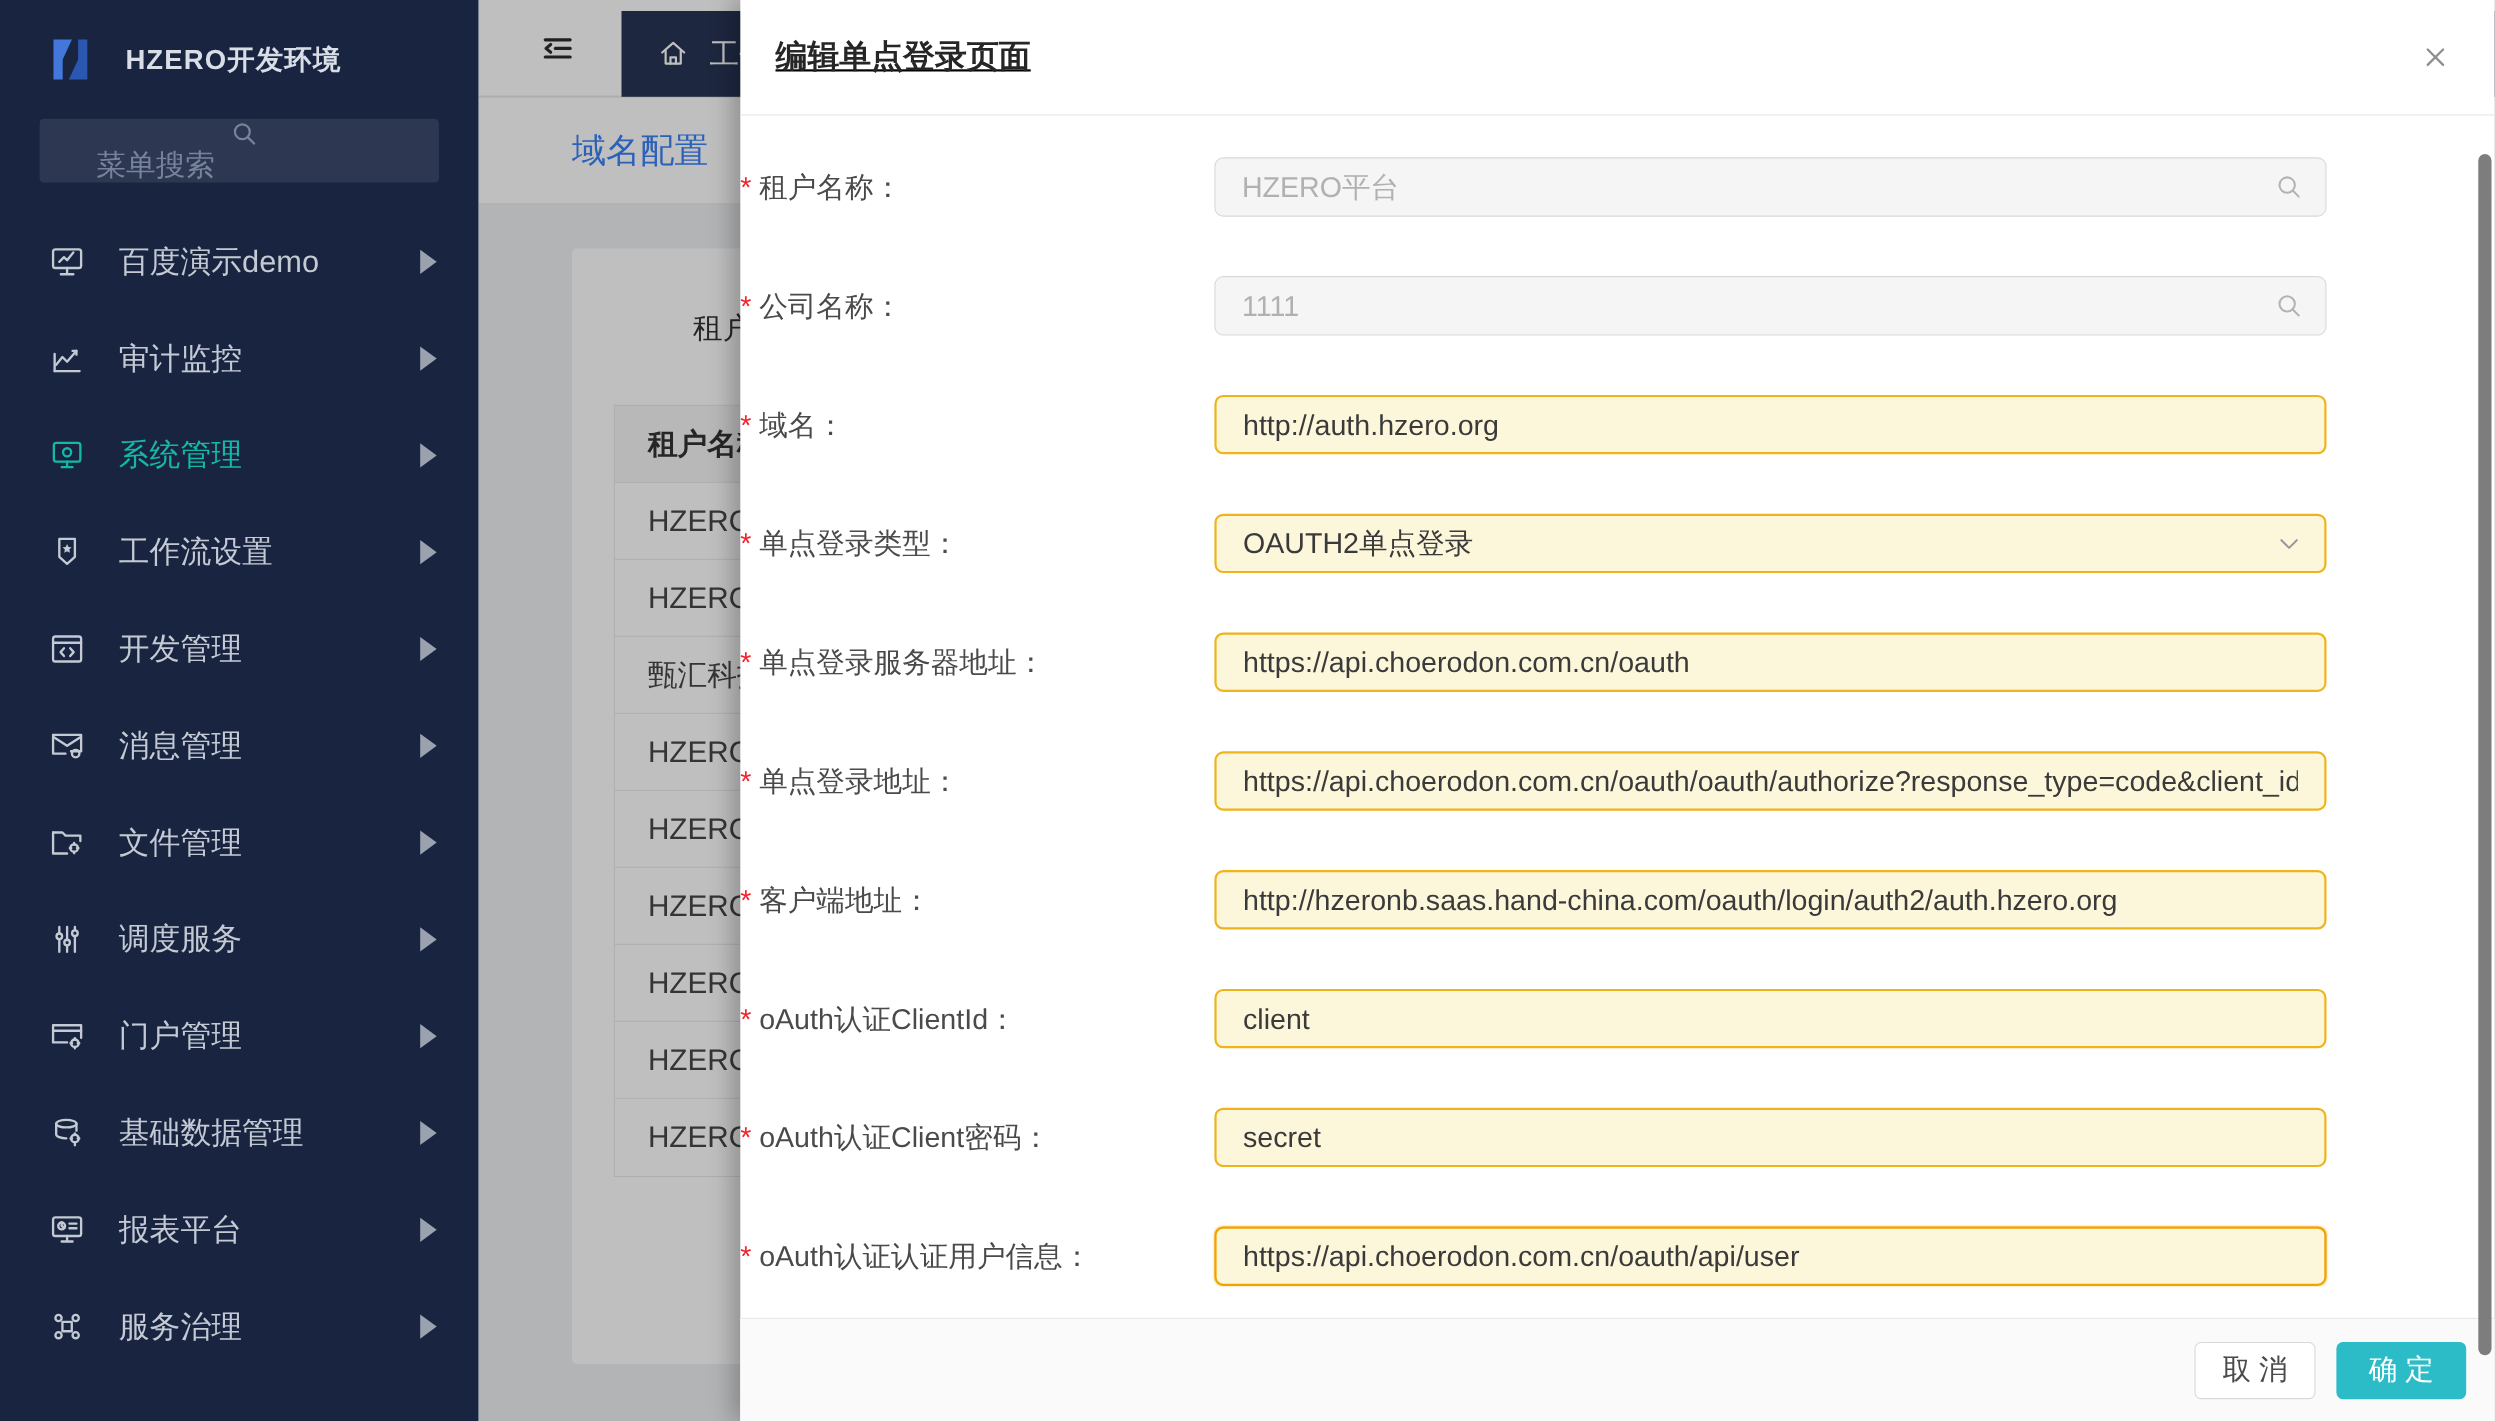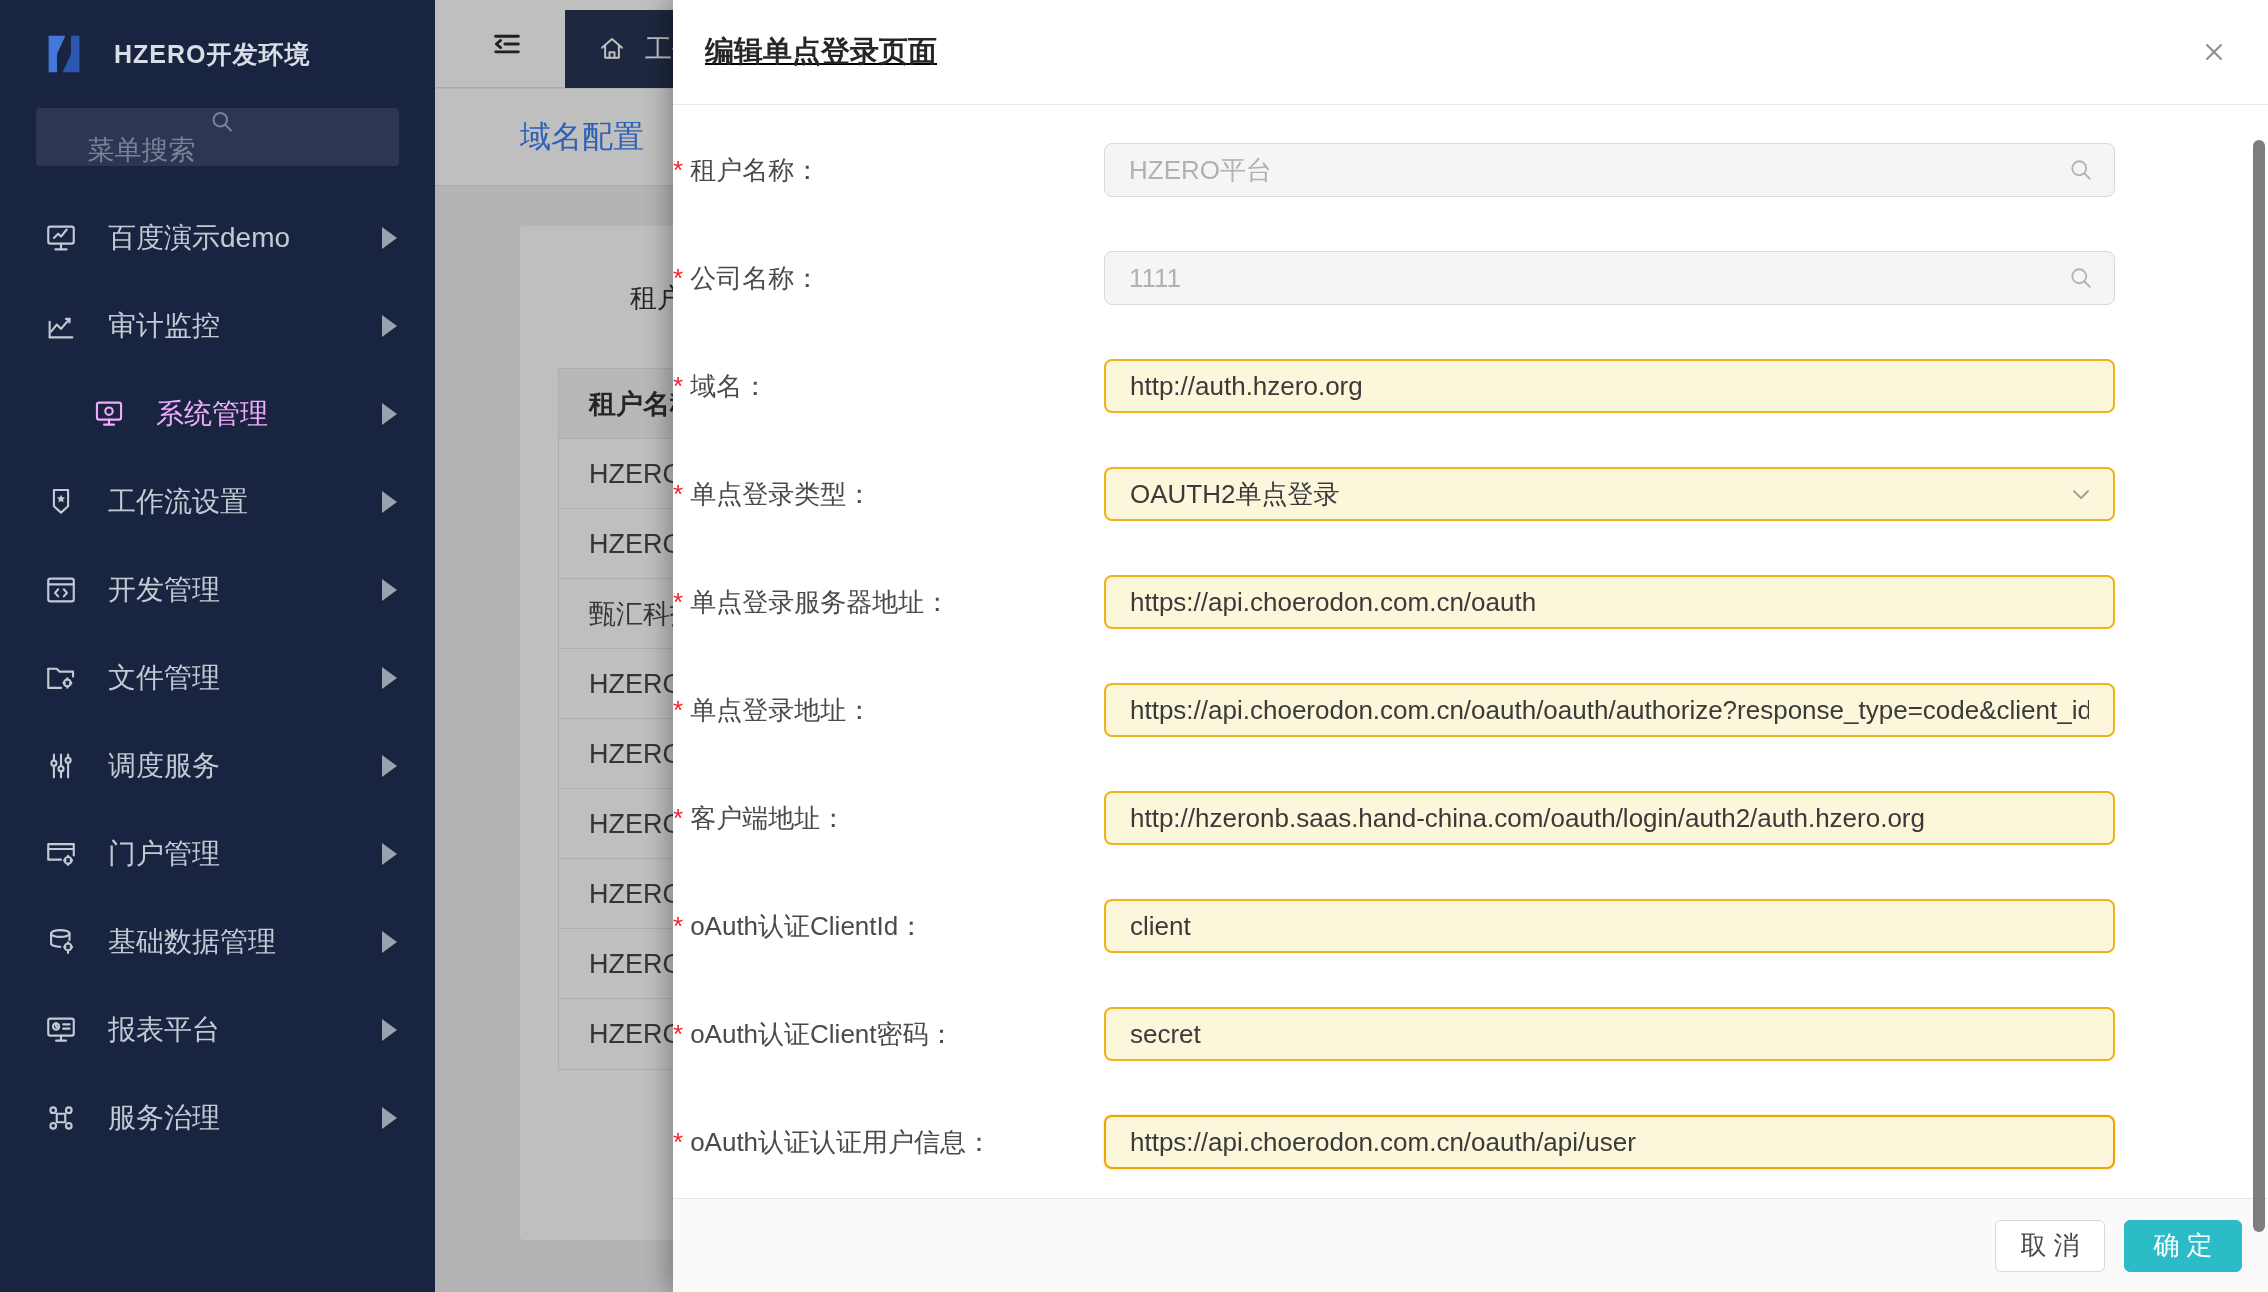--- a/index.html
+++ b/index.html
@@ -19,21 +19,21 @@
     font-size:27px; width:260px; font-family:inherit; }
   .side-search input::placeholder { color:#76839a; }
   .menu { margin-top:28px; }
   .m-item { position:relative; display:flex; align-items:center; height:88px; padding-left:44px;
     color:#c3cad4; cursor:pointer; }
   .m-item .micon { width:38px; height:38px; display:flex; align-items:center; }
   .m-item .mlabel { font-size:28px; margin-left:26px; }
   .m-item .arrow { position:absolute; right:38px; width:0; height:0;
     border-top:11px solid transparent; border-bottom:11px solid transparent;
     border-left:15px solid #99a2ae; }
-  .m-item.active { color:#f0abfc;margin-left:48px; }
+  .m-item.active { color:#14b8a6; }
   .m-item.active .arrow { border-left-color:#99a2ae; }
 
   
   .main { position:absolute; left:435px; top:0; right:0; bottom:0; background:#eef0f2; z-index:1; }
   .topbar { position:absolute; left:0; top:0; right:0; height:88px; background:#fff;
     border-bottom:1px solid #e2e2e2; }
   .hamburger { position:absolute; left:53px; top:27px; color:#2b2b2b; cursor:pointer; }
   .tb-tab { position:absolute; left:130px; top:10px; height:78px; right:0; background:#273554;
     display:flex; align-items:center; padding-left:32px; gap:18px; color:#fff; overflow:hidden; }
   .tb-tab .tab-label { font-size:27px; color:#fff; white-space:nowrap; }
@@ -167,20 +167,32 @@
               <path d="M10 11.5L7.8 14l2.2 2.5"></path>
               <path d="M14 11.5l2.2 2.5L14 16.5"></path>
             </svg>
         </span>
         <span class="mlabel">开发管理</span>
         <span class="arrow"></span>
       </div>
       <div class="m-item">
         <span class="micon">
           <svg width="34" height="34" viewBox="0 0 24 24" fill="none" stroke="currentColor" stroke-width="1.5" stroke-linecap="round" stroke-linejoin="round">
+            <path d="M3 5h18v10.5h-6.5"></path>
+              <path d="M3 5v12h8"></path>
+              <path d="M3.5 6.5L12 12l8.5-5.5"></path>
+              <circle cx="17.5" cy="17" r="2.4"></circle>
+            </svg>
+        </span>
+        <span class="mlabel">消息管理</span>
+        <span class="arrow"></span>
+      </div>
+      <div class="m-item">
+        <span class="micon">
+          <svg width="34" height="34" viewBox="0 0 24 24" fill="none" stroke="currentColor" stroke-width="1.5" stroke-linecap="round" stroke-linejoin="round">
             <path d="M3 5.5h6l2 2h9.5V11"></path>
               <path d="M3 5.5V19h9"></path>
               <circle cx="16.5" cy="15.5" r="2.4"></circle>
               <path d="M16.5 12.2v1M16.5 17.8v1M13.7 15.5h1M18.3 15.5h1"></path>
             </svg>
         </span>
         <span class="mlabel">文件管理</span>
         <span class="arrow"></span>
       </div>
       <div class="m-item">

